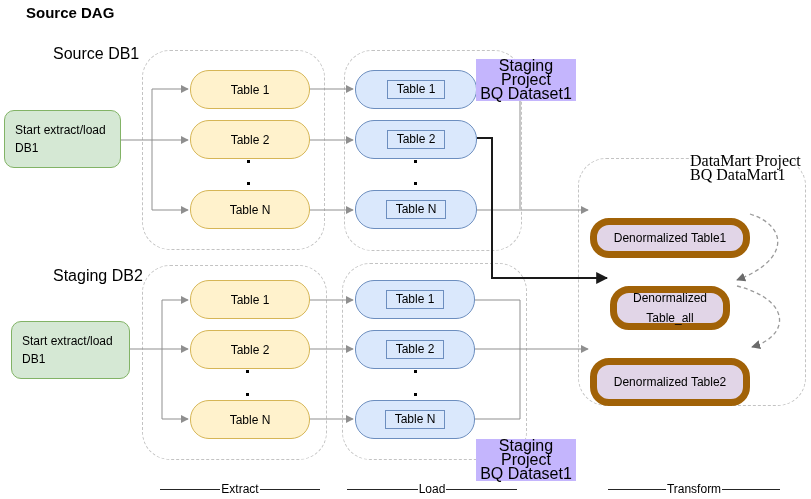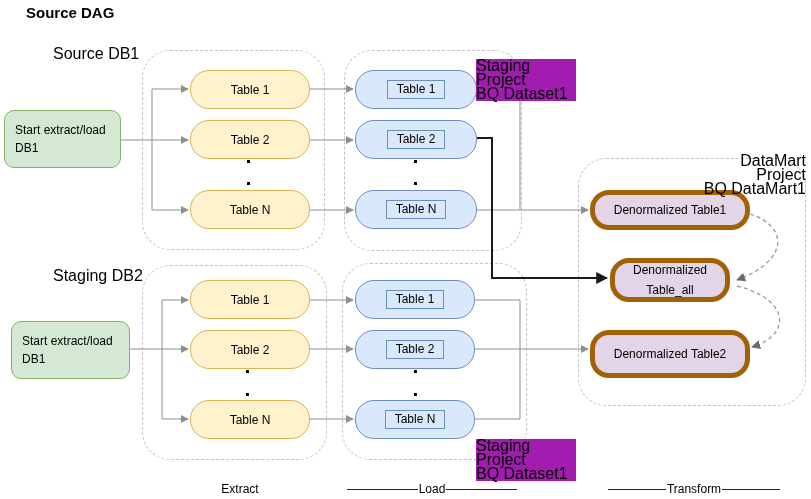--- a/index.html
+++ b/index.html
@@ -8,25 +8,25 @@
   .container-dashed{position:absolute;box-sizing:border-box;border:1px dashed #c3c3c3;
        border-radius:28px;z-index:1;background:transparent;}
   #connector-layer{position:absolute;left:0;top:0;z-index:2;pointer-events:none;}
   .node{position:absolute;box-sizing:border-box;z-index:3;display:flex;align-items:center;
        justify-content:center;font-size:12px;border-radius:19px;}
   .green{background:#D5E8D4;border:1px solid #82B366;border-radius:10px;
        justify-content:flex-start;padding-left:10px;}
   .green .lines span{display:block;line-height:18px;}
   .yellow{background:#FFF2CC;border:1px solid #D6B656;}
   .blue{background:#DAE8FC;border:1px solid #6C8EBF;}
-  .purple{background:#E1D5E7;border:5px solid #a16207;}
+  .purple{background:#E1D5E7;border:7px solid #a16207;margin-top:28px;}
   .tbl-inner{border:1px solid #6C8EBF;padding:1px 9px;line-height:15px;}
   .lbl{position:absolute;font-size:16px;line-height:14px;z-index:4;}
-  .lbl-center{background:#a21caf;}
-  .lbl-right{text-align:right;}
+  .lbl-center{text-align:center;background:#c4b5fd;}
+  .lbl-right{text-align:left;font-family:Liberation Serif, serif;}
   .title{position:absolute;left:26px;top:4px;font-size:15px;font-weight:bold;z-index:4;}
   .dot{position:absolute;width:3px;height:3px;background:#000;overflow:hidden;
        color:transparent;z-index:3;font-size:3px;}
   .stack2 span{display:block;line-height:20px;text-align:center;}
   .axis{position:absolute;display:flex;align-items:center;height:14px;z-index:4;
        font-size:12px;}
   .axis-line{flex:1;height:1px;background:#262626;}
   .axis-label{padding:0 1px;white-space:nowrap;}
 </style>
 </head>
@@ -169,21 +169,21 @@
 <div class="node purple" style="left:610px;top:258px;width:120px;height:44px;">
   <div class="stack2">
     <span>Denormalized</span>
     <span>Table_all</span>
   </div>
 </div>
 <div class="node purple" style="left:590px;top:330px;width:160px;height:48px;">
   <span>Denormalized Table2</span>
 </div>
 
-<div class="axis" style="left:160px;top:482px;width:160px;flex-direction:column;">
+<div class="axis" style="left:160px;top:482px;width:160px;">
   <span class="axis-line"></span>
   <span class="axis-label">Extract</span>
   <span class="axis-line"></span>
 </div>
 <div class="axis" style="left:347px;top:482px;width:170px;">
   <span class="axis-line"></span>
   <span class="axis-label">Load</span>
   <span class="axis-line"></span>
 </div>
 <div class="axis" style="left:608px;top:482px;width:172px;">

